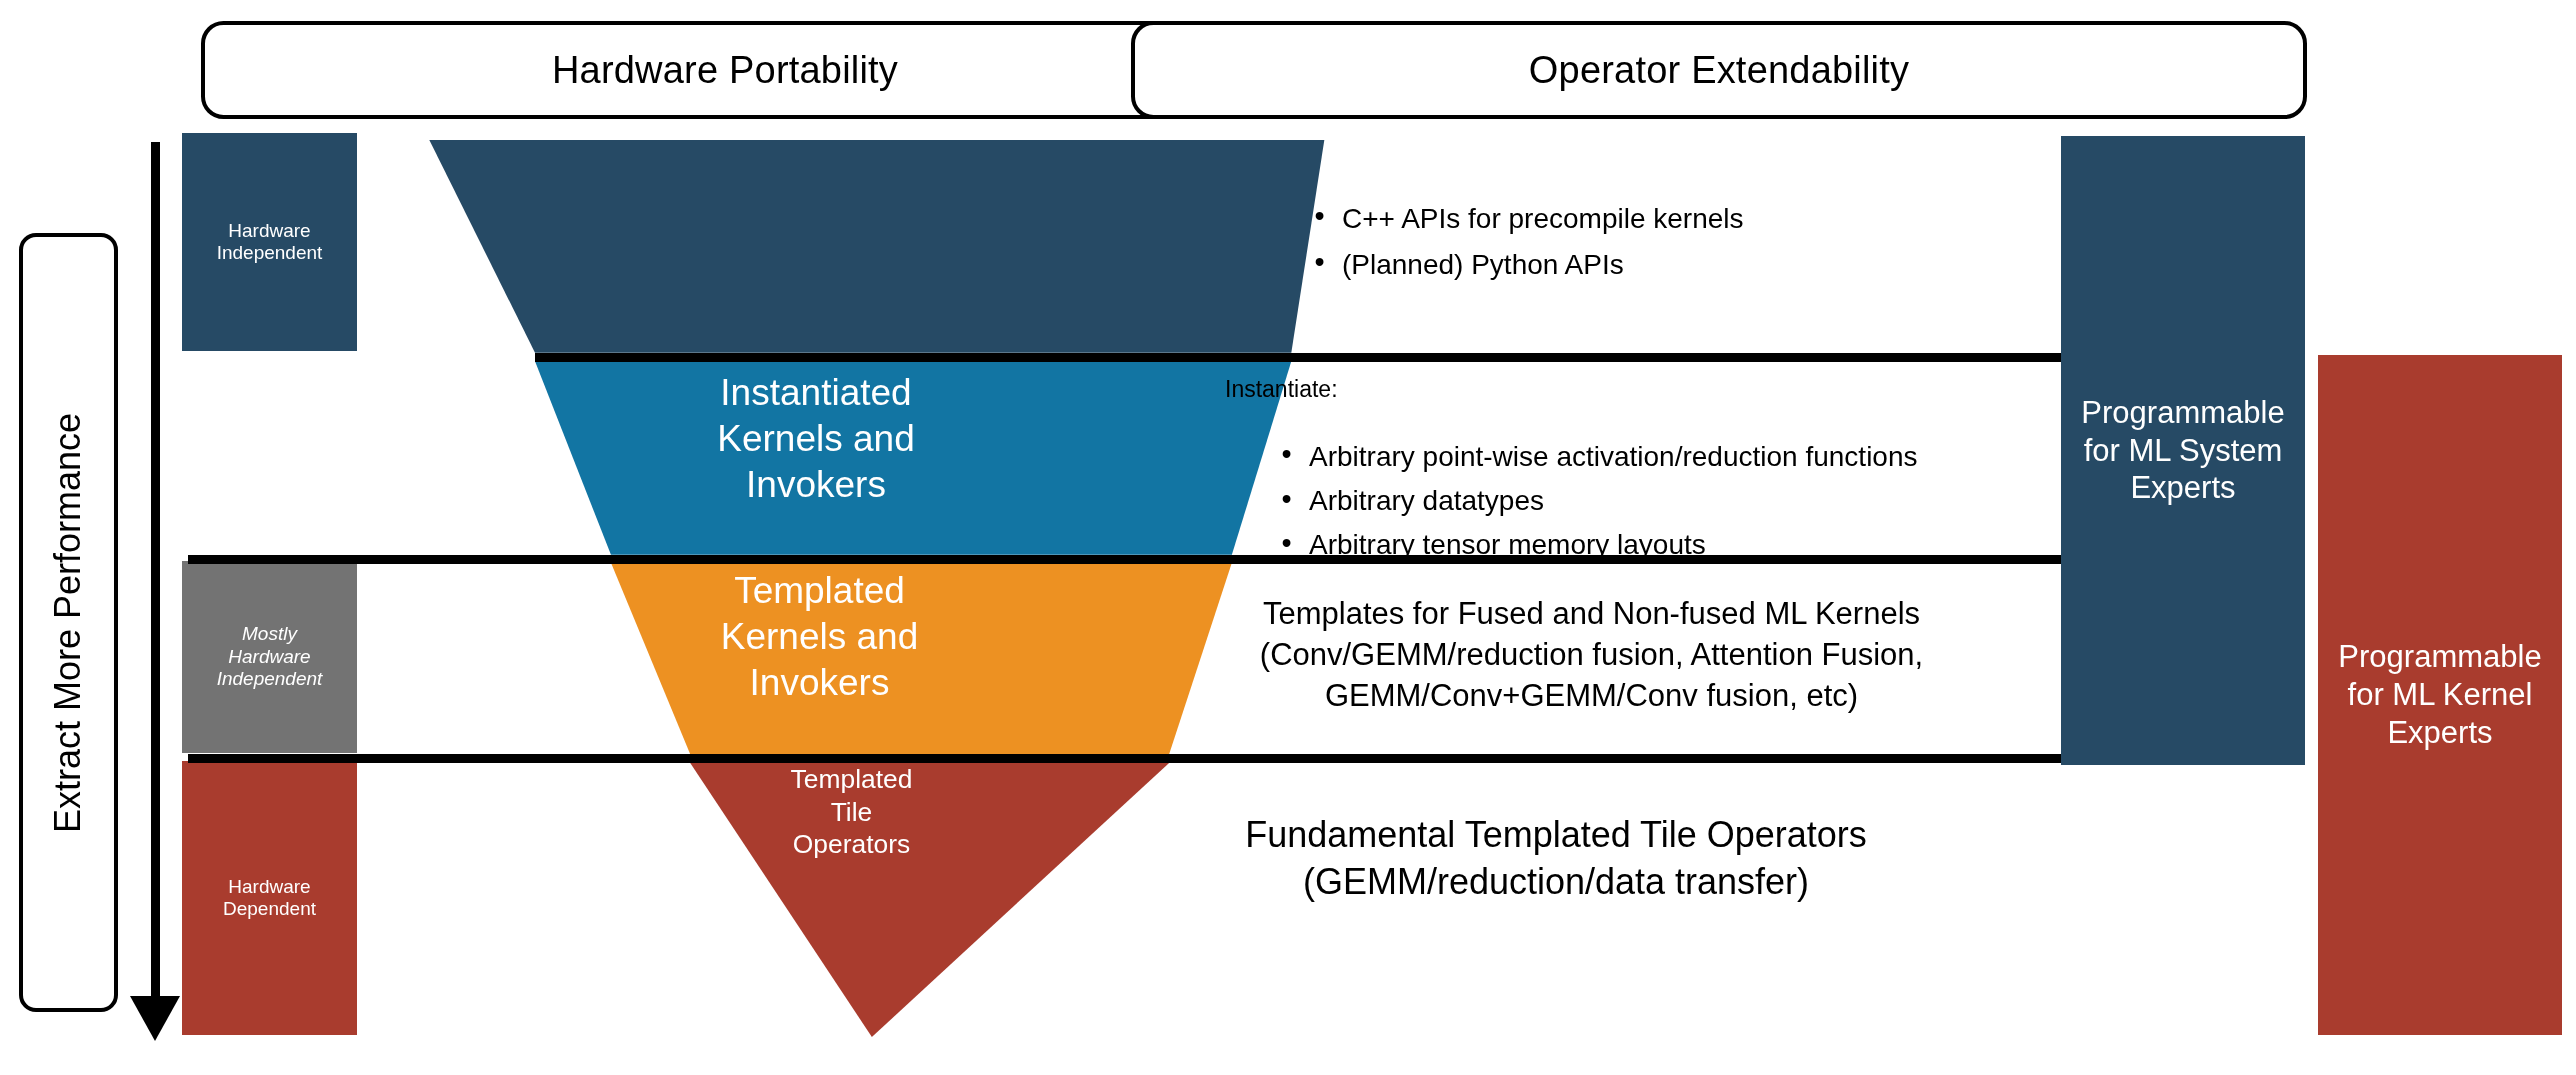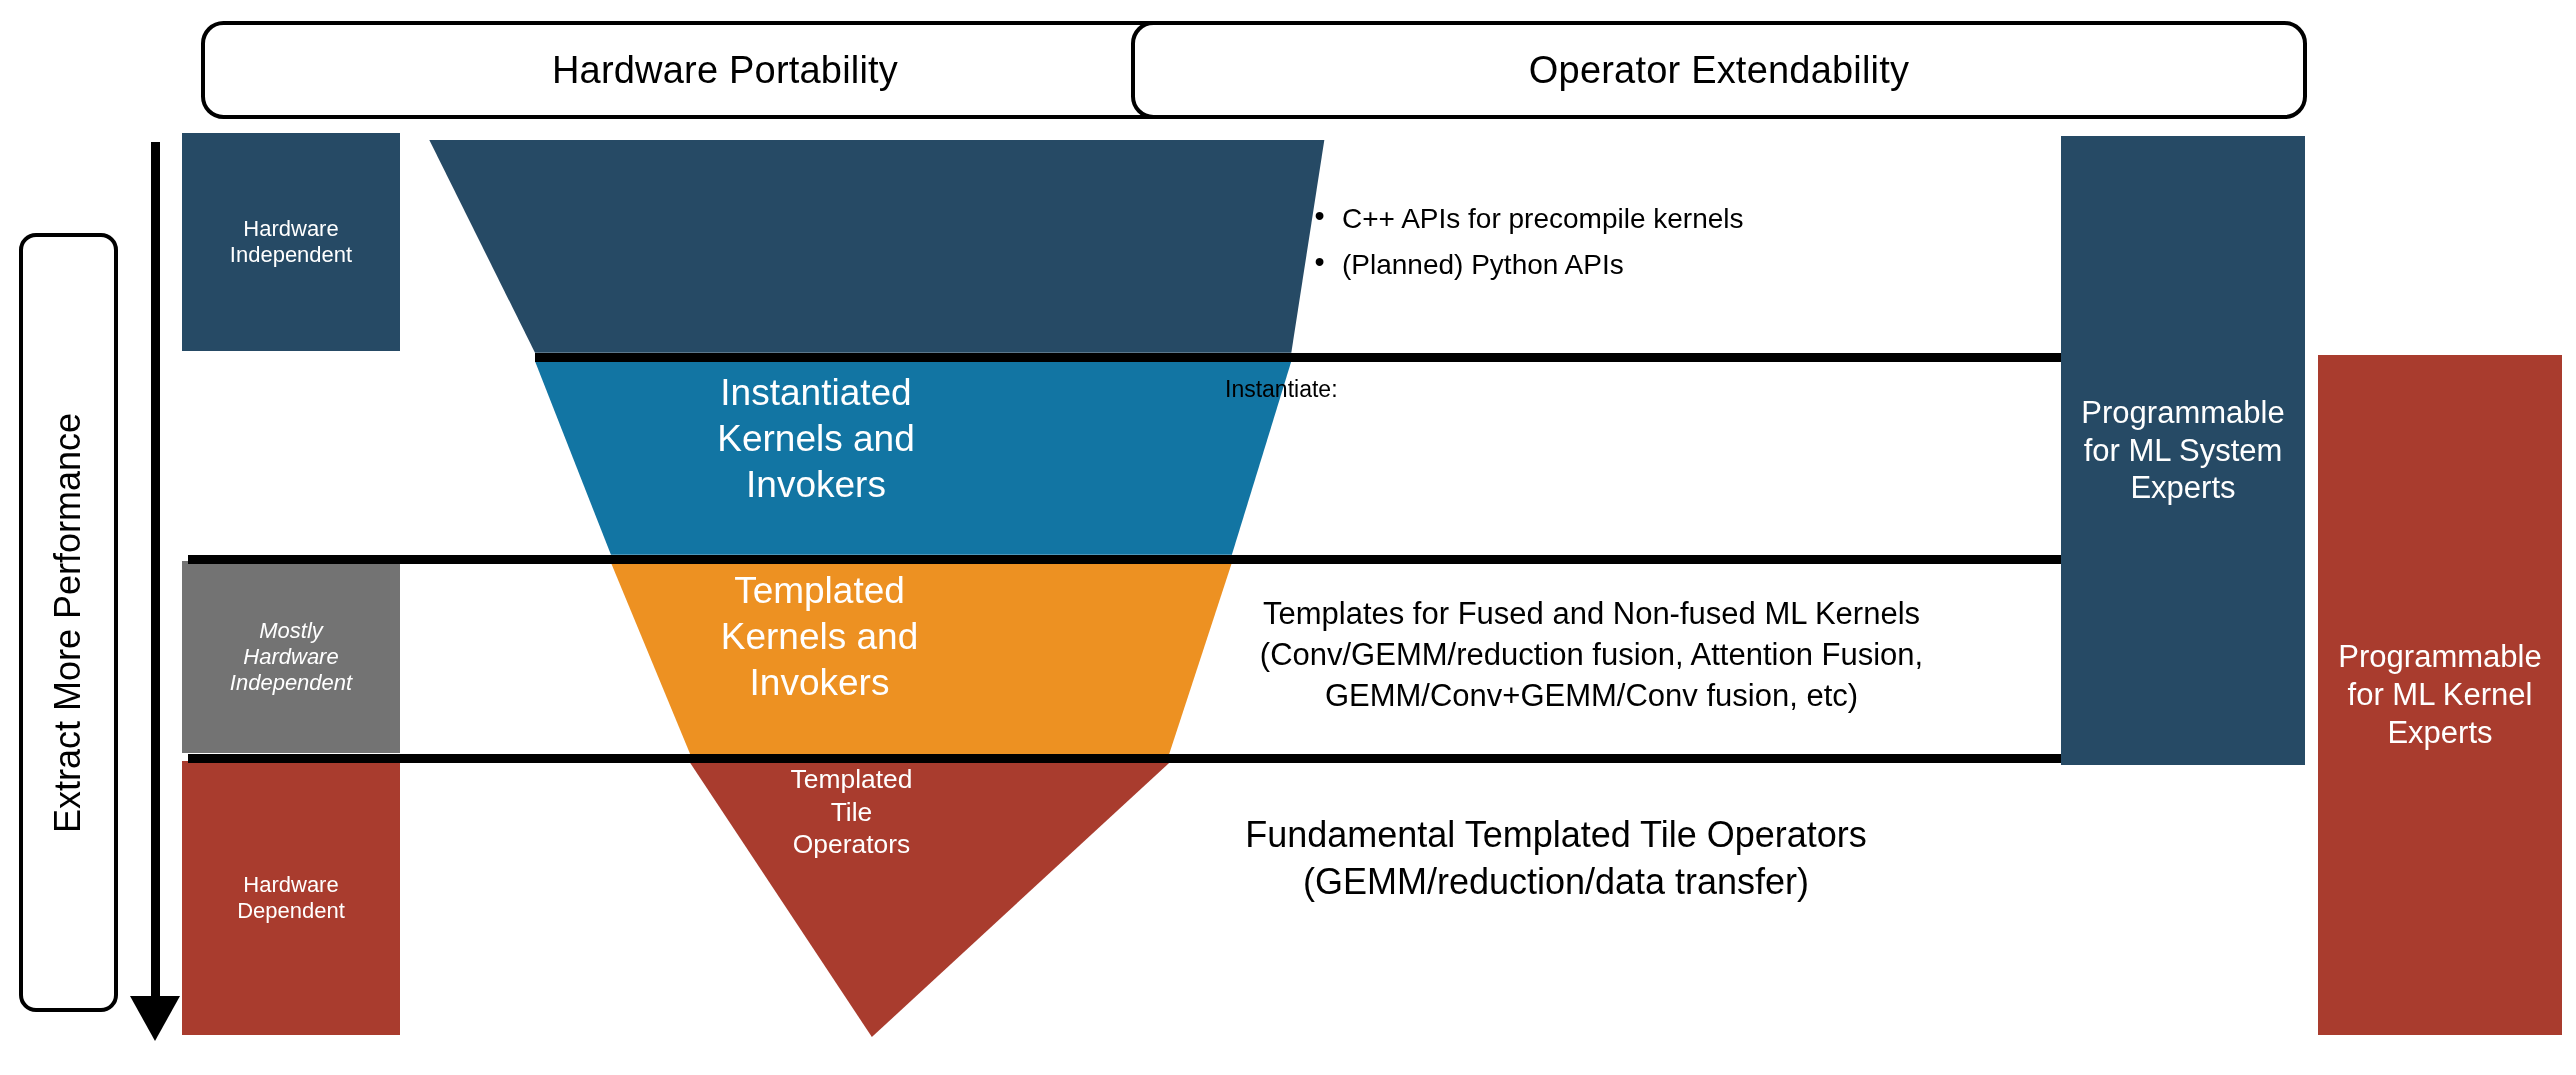--- a/index.html
+++ b/index.html
@@ -42,23 +42,23 @@
   #arrow-head {
     position: absolute; left: 130px; top: 996px;
     width: 0; height: 0;
     border-left: 25px solid transparent;
     border-right: 25px solid transparent;
     border-top: 45px solid #000;
   }
 
   
   .lbox {
-    position: absolute; left: 182px; width: 218px;
+    position: absolute; left: 182px; width: 175px;
     display: flex; align-items: center; justify-content: center;
-    text-align: center; color: #ffffff; font-size: 22px; line-height: 1.18;
+    text-align: center; color: #ffffff; font-size: 19px; line-height: 1.18;
   }
   #lbox-hi  { top: 133px;  height: 218px; background: #264a65; }
   #lbox-mhi { top: 561px;  height: 192px; background: #737373; font-style: italic; }
   #lbox-hd  { top: 761px; height: 274px; background: #a93c2e; }
 
   
   #funnel { position: absolute; left: 0; top: 0; width: 2576px; height: 1076px; pointer-events: none; }
 
   
   .ftext {
@@ -157,20 +157,25 @@
 Operators</div>
 
   <div class="rtext" id="rt-client">
     <ul>
       <li>C++ APIs for precompile kernels</li>
       <li>(Planned) Python APIs</li>
     </ul>
   </div>
 
   <div class="rtext" id="rt-inst-head">Instantiate:</div>
+  <ul class="rtext" id="rt-inst-list">
+    <li>Arbitrary point-wise activation/reduction functions</li>
+    <li>Arbitrary datatypes</li>
+    <li>Arbitrary tensor memory layouts</li>
+  </ul>
 
   <div class="rtext" id="rt-tmpl">Templates for Fused and Non-fused ML Kernels
 (Conv/GEMM/reduction fusion, Attention Fusion,
 GEMM/Conv+GEMM/Conv fusion, etc)</div>
   <div class="rtext" id="rt-fund">Fundamental Templated Tile Operators
 (GEMM/reduction/data transfer)</div>
 
   <div class="hrule" id="hr-1"></div>
   <div class="hrule" id="hr-2"></div>
   <div class="hrule" id="hr-3"></div>

